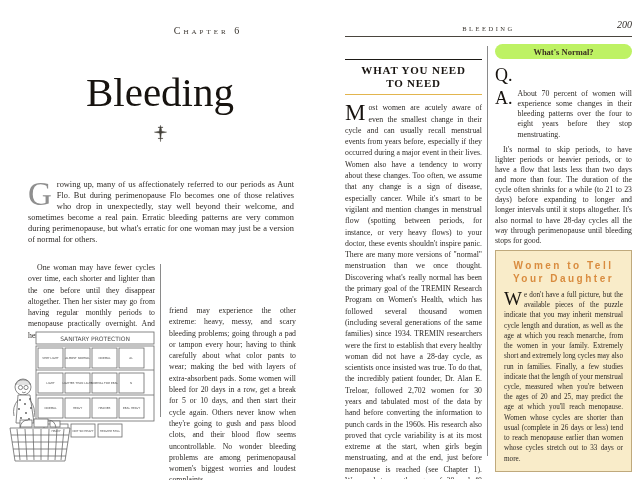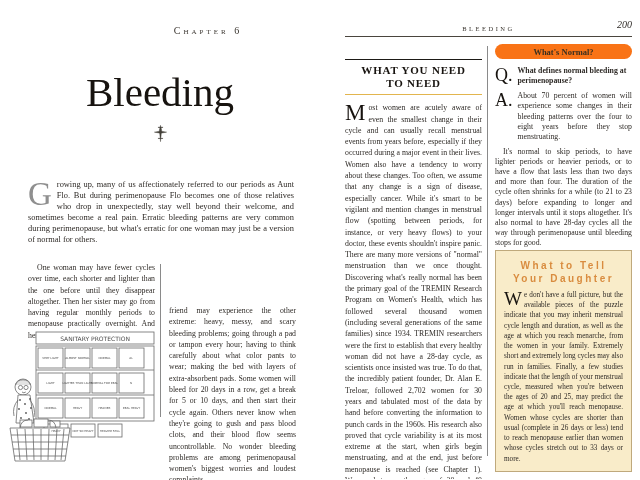--- a/index.html
+++ b/index.html
@@ -32,21 +32,21 @@
   .head-rule{position:absolute;top:36px;left:25px;width:287px;height:1px;background:#4a453e;}
   .rp-mid{position:absolute;left:25px;top:44px;width:137px;max-height:420px;overflow:hidden;margin-top:15px;}
   .wyntk-rule-top{height:1.4px;background:#1d1a16;}
   .wyntk-heading{text-align:center;font-weight:bold;font-size:11px;letter-spacing:0.8px;
     line-height:1.15;padding:4px 0 4px;color:#17130f;}
   .wyntk-rule-bottom{height:1.6px;background:#e2b54e;margin-bottom:7px;}
   .wyntk-body{font-size:7.8px;line-height:1.45;text-align:justify;}
   .dropcap-m{float:left;font-size:23px;line-height:19px;padding:1px 3px 0 0;color:#17130f;}
   .rp-vrule{position:absolute;left:167px;top:46px;width:1px;height:410px;background:#8a8a8a;}
   .rp-right{position:absolute;left:175px;top:44px;width:137px;height:204px;overflow:hidden;}
-  .pill{background:#f97316;border-radius:8px;text-align:center;font-weight:bold;
+  .pill{background:#bef264;border-radius:8px;text-align:center;font-weight:bold;
     font-size:8.5px;padding:3px 0 2px;color:#3b3020;margin-bottom:7px;}
   .qa-row{display:flex;gap:5px;margin-bottom:5px;}
   .qa-letter{flex:0 0 14px;font-size:18px;line-height:1;color:#17130f;}
   .qa-text{font-size:7.8px;line-height:1.3;}
   .qa-question{font-weight:bold;}
   .qa-answer{text-align:justify;}
   .answer-cont{font-size:7.8px;line-height:1.3;text-align:justify;text-indent:8px;margin-top:2px;}
   .daughter-box{position:absolute;left:175px;top:250px;width:137px;box-sizing:border-box;
     background:#f9ecc9;border:1px solid #bfa97c;padding:8px 8px 7px;}
   .daughter-heading{font-family:"Liberation Sans", sans-serif;font-weight:bold;font-size:10px;
@@ -183,29 +183,28 @@
     <div class="wyntk-rule-bottom"></div>
     <div class="wyntk-body"><span class="dropcap-m">M</span><span>ost women are acutely aware of even the smallest change in their cycle and can usually recall menstrual events from years before, especially if they occurred during a major event in their lives. Women also have a tendency to worry about these changes. Too often, we assume that any change is a sign of disease, especially cancer. While it's smart to be vigilant and mention changes in menstrual flow (spotting between periods, for instance, or very heavy flows) to your doctor, these events shouldn't inspire panic. There are many more versions of "normal" menstruation than we once thought. Discovering what's really normal has been the primary goal of the TREMIN Research Program on Women's Health, which has followed several thousand women (including several generations of the same families) since 1934. TREMIN researchers were the first to establish that every healthy woman did not have a 28-day cycle, as scientists once insisted was true. To do that, the incredibly patient founder, Dr. Alan E. Treloar, followed 2,702 women for 30 years and tabulated most of the data by hand before converting the information to punch cards in the 1960s. His research also proved that cycle variability is at its most extreme at the start, when girls begin menstruating, and at the end, just before menopause is reached (see Chapter 1). Women between the ages of 20 and 40 have the most consistent cycles.</span></div>
   </div>
 
   <div class="rp-vrule"></div>
 
   <div class="rp-right">
     <div class="pill">What's Normal?</div>
     <div class="qa-row">
       <div class="qa-letter">Q.</div>
-      <div class="qa-text qa-question">What defines normal bleeding at perimenopause?</div>
     </div>
     <div class="qa-row">
       <div class="qa-letter">A.</div>
       <div class="qa-text qa-answer">About 70 percent of women will experience some changes in their bleeding patterns over the four to eight years before they stop menstruating.</div>
     </div>
     <div class="answer-cont">It's normal to skip periods, to have lighter periods or heavier periods, or to have a flow that lasts less than two days and more than four. The duration of the cycle often shrinks for a while (to 21 to 23 days) before expanding to longer and longer intervals until it stops altogether. It's also normal to have 28-day cycles all the way through perimenopause until bleeding stops for good.</div>
   </div>
 
   <div class="daughter-box">
     <div class="daughter-heading">
-      <span>What to Tell</span><br>
+      <span>Women to Tell</span><br>
       <span>Your Daughter</span>
     </div>
     <div class="daughter-body"><span class="dropcap-w">W</span><span>e don't have a full picture, but the available pieces of the puzzle indicate that you may inherit menstrual cycle length and duration, as well as the age at which you reach menarche, from the women in your family. Extremely short and extremely long cycles may also run in families. Finally, a few studies indicate that the length of your menstrual cycle, measured when you're between the ages of 20 and 25, may predict the age at which you'll reach menopause. Women whose cycles are shorter than usual (complete in 26 days or less) tend to reach menopause earlier than women whose cycles stretch out to 33 days or more.</span></div>
   </div>
 </div>
 
 </body></html>

